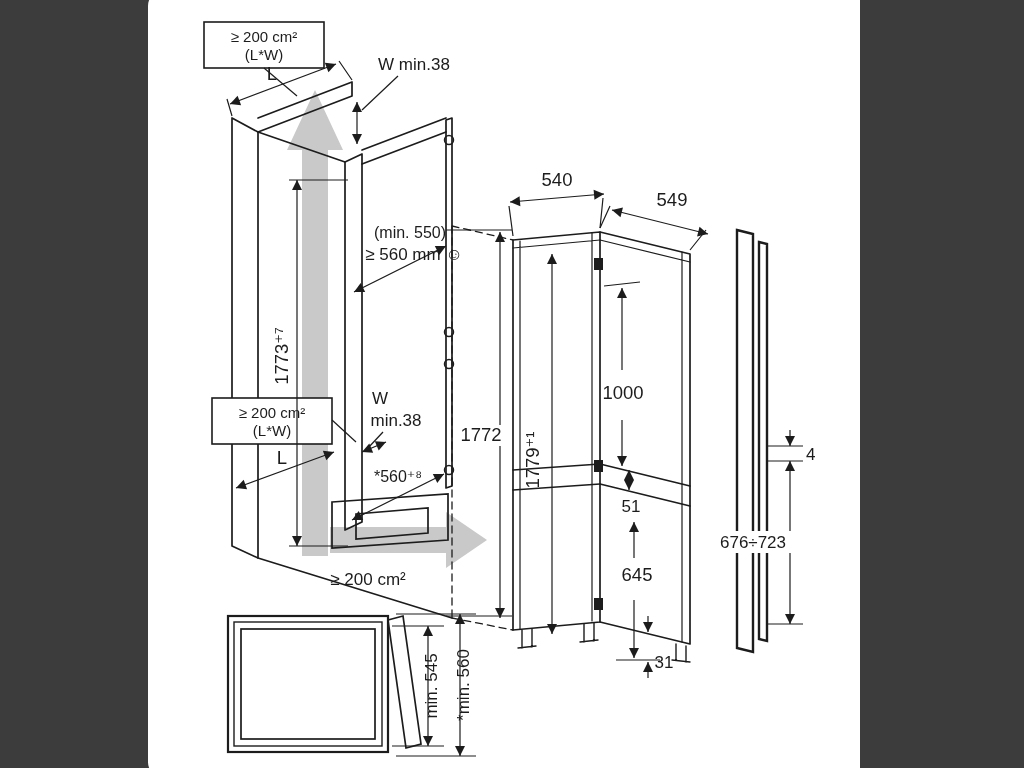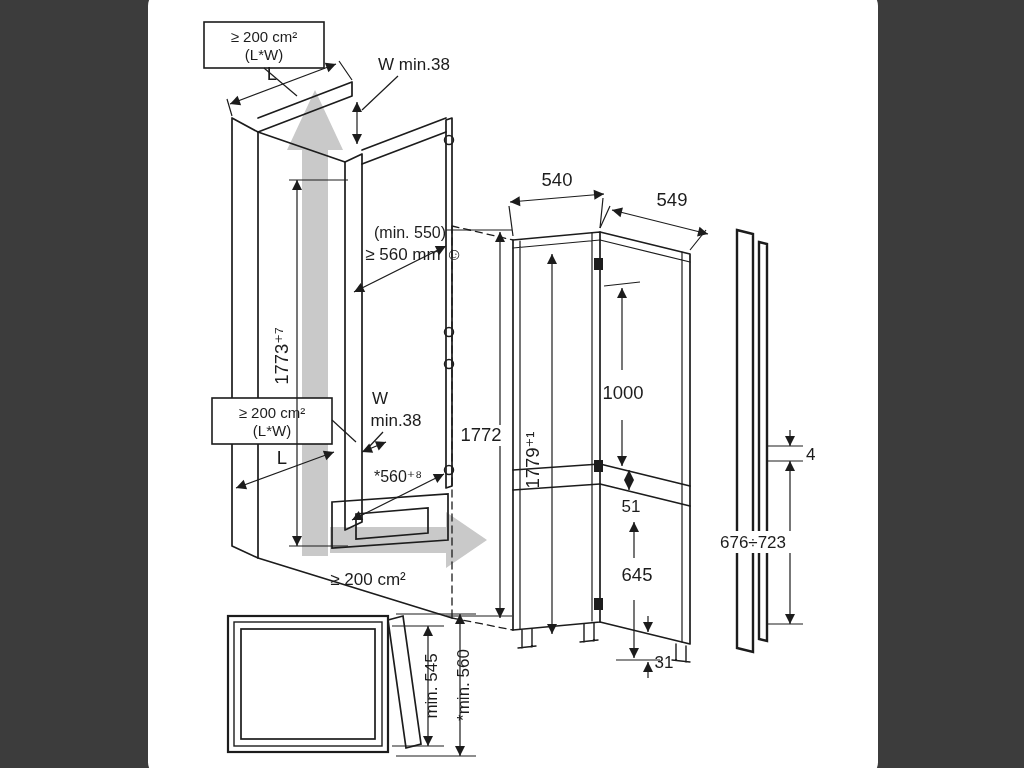--- a/index.html
+++ b/index.html
@@ -1,16 +1,16 @@
 <!DOCTYPE html>
 <html><head>
 <meta charset="utf-8">
 <style>
   html,body{margin:0;padding:0;background:#3c3c3c;}
-  .stage{width:1024px;height:768px;position:relative;overflow:hidden;
+  .stage{width:860px;height:768px;position:relative;overflow:hidden;
          font-family:"Liberation Sans","DejaVu Sans",sans-serif;text-align:center;}
   svg{position:absolute;left:0;top:0;}
   text{fill:#1c1c1c;}
   .tc{text-anchor:middle;}
   .f15{font-size:15px;}
   .f16{font-size:16px;}
   .f17{font-size:17px;}
   .f18{font-size:18.5px;}
 </style>
 </head>

